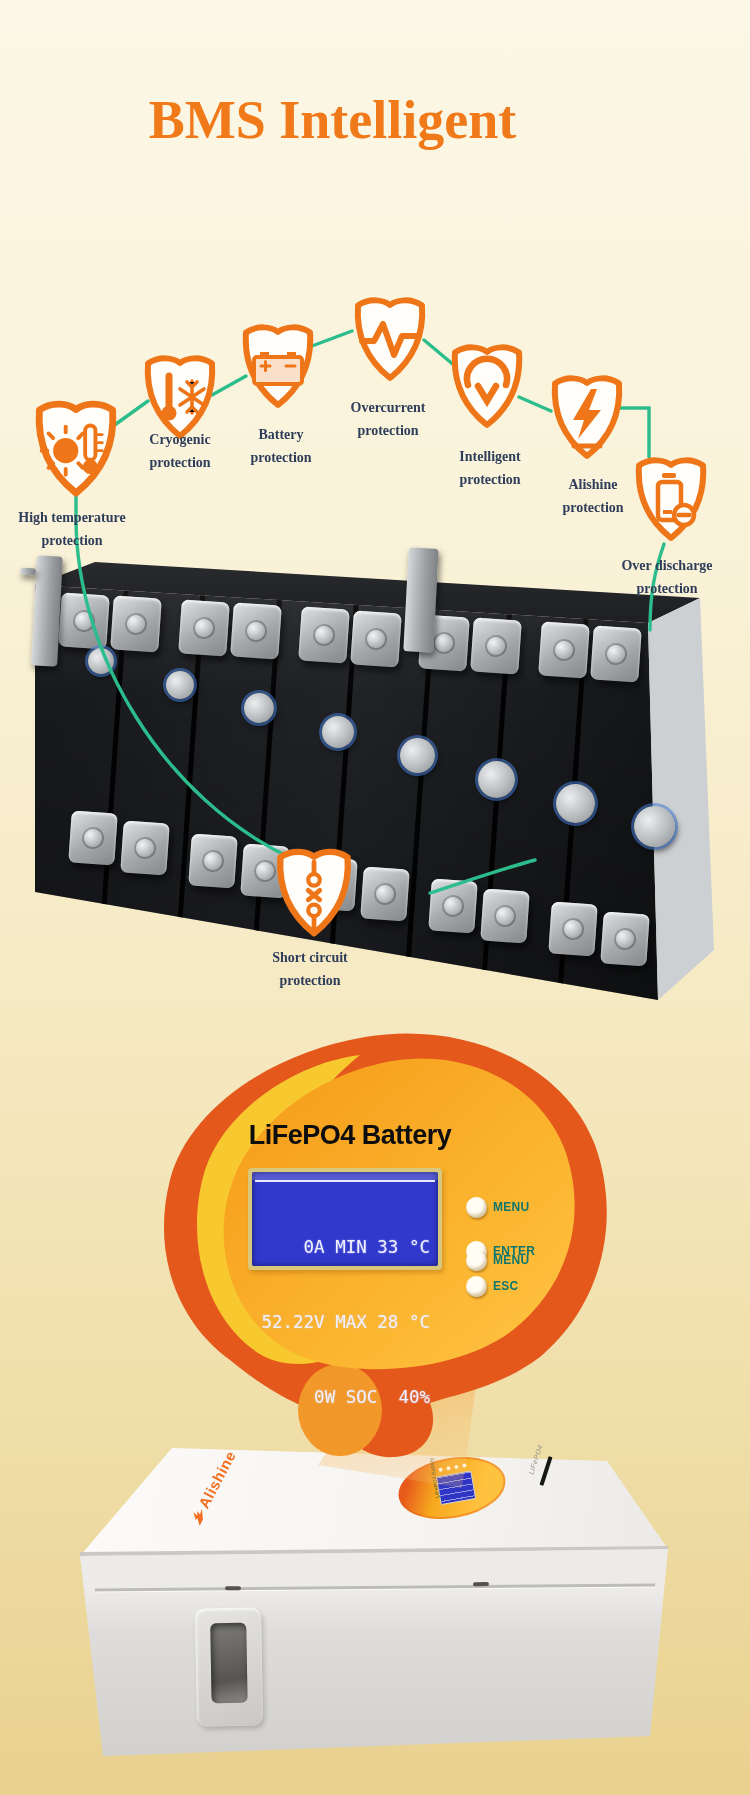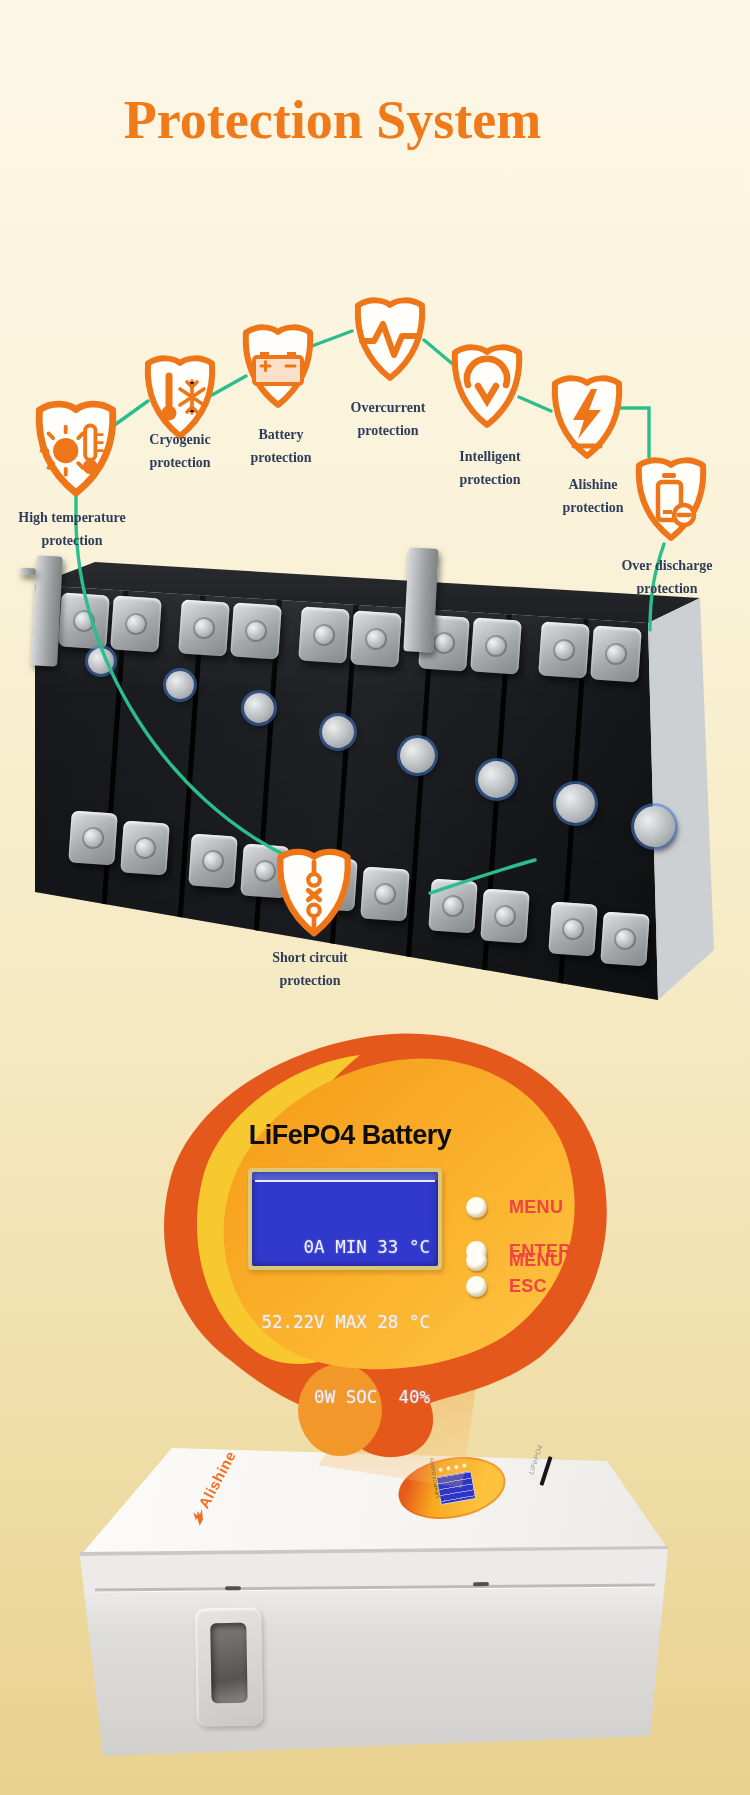--- a/index.html
+++ b/index.html
@@ -58,21 +58,21 @@
   .lcd-screen{position:absolute;left:4px;top:4px;right:4px;bottom:4px;border-radius:2px;
     background:linear-gradient(180deg,#585ED9 0 8px,#3138CC 8px);box-shadow:inset 0 0 6px rgba(0,0,20,.5);}
   .lcd-screen:before{content:"";position:absolute;left:3px;right:3px;top:8px;height:2px;background:#E8EAF8;}
   .lcd-text{position:absolute;left:4px;right:8px;top:13px;
     font-family:"DejaVu Sans Mono","Liberation Mono",monospace;
     font-size:17.5px;line-height:25px;color:#EFF1FF;white-space:pre;text-align:right;
     text-shadow:0 0 2px rgba(210,215,255,.6);}
   .btn-row{position:absolute;left:466px;display:flex;align-items:center;height:22px;}
   .btn-circle{width:21px;height:21px;border-radius:50%;background:#FFFDF4;flex:0 0 auto;
     box-shadow:inset -2px -3px 3px rgba(160,120,50,.4),1px 2px 2px rgba(120,70,10,.45);}
-  .btn-label{margin-left:22px;font-weight:700;font-size:18px;color:#ef4444;letter-spacing:0.3px;}
+  .btn-label{margin-left:6px;font-weight:700;font-size:12px;color:#0f766e;letter-spacing:0.3px;}
   
   .prod-top{left:60px;top:1430px;width:630px;height:135px;
     clip-path:polygon(112px 18px,547px 31px,608px 119px,20px 126px);
     background:linear-gradient(100deg,#FCFBF9,#F5F4F1 60%,#EAE9E6);}
   .prod-side{left:60px;top:1540px;width:630px;height:230px;
     clip-path:polygon(20px 16px,608px 9px,590px 196px,43px 216px);
     background:linear-gradient(180deg,#ECEBE9 0 22%,#DEDDDB 40%,#D0CFCC 100%);}
   .prod-seam{left:80px;top:1549px;width:588px;height:4px;background:#c9c8c6;transform:rotate(-0.6deg);}
   .prod-groove{left:95px;top:1586px;width:560px;height:3px;background:#bdbcba;transform:rotate(-0.5deg);box-shadow:0 1px 0 rgba(255,255,255,.8);}
   .groove-tick{position:absolute;width:16px;height:4px;background:#55514d;border-radius:2px;}
@@ -97,21 +97,21 @@
   
   .beam{left:300px;top:1275px;width:210px;height:215px;
     clip-path:polygon(147px 4px,190px 8px,162px 213px,18px 190px);
     background:linear-gradient(170deg,rgba(240,146,43,.78),rgba(247,186,100,.38) 70%,rgba(249,200,130,.18));}
   svg{display:block;}
 </style>
 </head>
 <body>
 
 <div class="abs title">
-  <div>Protection System</div>
+  <div>BMS Intelligent</div>
 </div>
 
 <div class="abs" id="pack">
   <div class="abs" id="pack-front">
     <div class="cellsep" style="left:75px;"></div>
       <div class="cellsep" style="left:152px;"></div>
     <div class="cellsep" style="left:229px;"></div>
       <div class="cellsep" style="left:306px;"></div>
     <div class="cellsep" style="left:383px;"></div>
       <div class="cellsep" style="left:460px;"></div>

